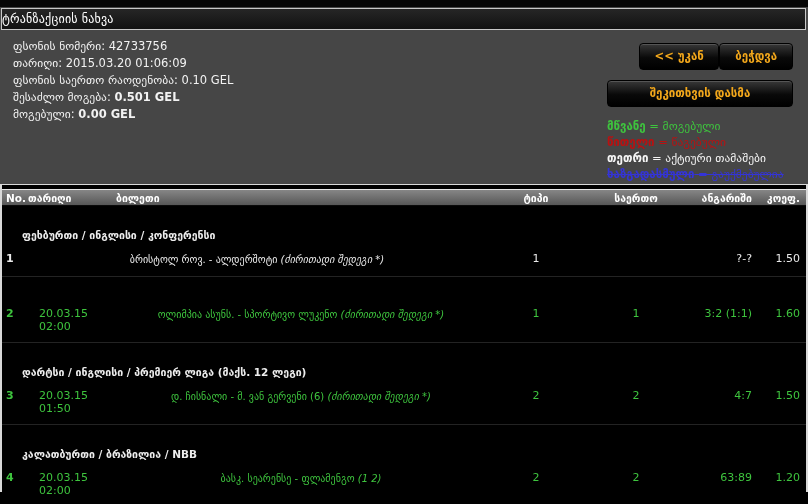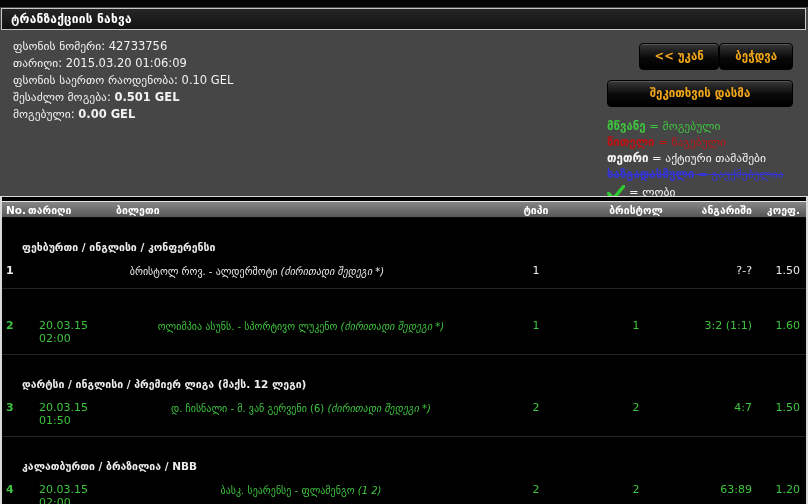--- a/index.html
+++ b/index.html
@@ -9,22 +9,22 @@
   
   .top {
     position:absolute; top:0; left:0; width:808px; height:196px;
     background:#464646;
   }
   .top-black-strip { height:7px; background:#060606; }
   .title-bar {
     margin:1px 2px 0 1px; height:22px; line-height:20px;
     background:linear-gradient(#262626,#121212);
     border:1px solid #c8c8c8;
-    color:#ffffff; font-weight:bold; font-size:12px;
-    padding-left:9px; letter-spacing:0.2px;
+    color:#ffffff; font-weight:normal; font-size:12px;
+    letter-spacing:0.2px;
   }
   .info-block { margin:8px 0 0 13px; color:#f2f2f2; font-size:11.5px; line-height:17px; }
   .info-line .lbl { font-weight:normal; }
   .info-line .val { font-weight:normal; }
   .info-line.bold-val .val { font-weight:bold; }
 
   .right-panel { position:absolute; top:43px; right:15px; width:186px; }
   .btn-row { display:flex; justify-content:space-between;margin-left:32px; }
   .btn {
     display:inline-block; background:linear-gradient(#383838 0%, #090909 55%, #000 100%);
@@ -45,21 +45,21 @@
   .lg-lost .lg-key { font-weight:bold; }
   .lg-active { color:#f5f5f5; }
   .lg-active .lg-key { font-weight:bold;margin-top:20px; }
   .lg-cancel { color:#3434d6; text-decoration:line-through; }
   .lg-cancel .lg-key { font-weight:bold; }
   .lg-lobby { color:#f5f5f5; display:flex; align-items:center; margin-top:2px; }
   .check-icon { width:18px; height:15px; margin-right:4px; }
 
   
   .table-wrap {
-    position:absolute; top:196px; left:0; width:808px; height:308px;
+    position:absolute; top:184px; left:0; width:808px; height:308px;
     background:#000;
     border-left:2px solid #d9d9d9; border-right:2px solid #d9d9d9; border-top:1px solid #d9d9d9;
     padding-top:4px;
   }
   .thead {
     display:flex; align-items:center; height:17px;
     background:linear-gradient(#868686,#575757);
     border-top:1px solid #e6e6e6; border-bottom:1px solid #0a0a0a;
     color:#fff; font-weight:bold; font-size:10.5px;
   }
@@ -149,21 +149,21 @@
     </div>
   </div>
 </div>
 
 <div class="table-wrap">
   <div class="thead">
     <div class="c-no">No.</div>
     <div class="c-date">თარიღი</div>
     <div class="c-ticket" style="text-align:left;">ბილეთი</div>
     <div class="c-type">ტიპი</div>
-    <div class="c-result">ბრისტოლ</div>
+    <div class="c-result">საერთო</div>
     <div class="c-score">ანგარიში</div>
     <div class="c-coef">კოეფ.</div>
   </div>
 
   <div class="group">
     <div class="league">ფეხბურთი / ინგლისი / კონფერენსი</div>
     <div class="bet-row status-active">
       <div class="c-no">1</div>
       <div class="c-ticket"><span class="ticket-inner"><span>ბრისტოლ როვ. - ალდერშოტი</span> <span class="note">(ძირითადი შედეგი *)</span></span></div>
       <div class="c-type">1</div>

